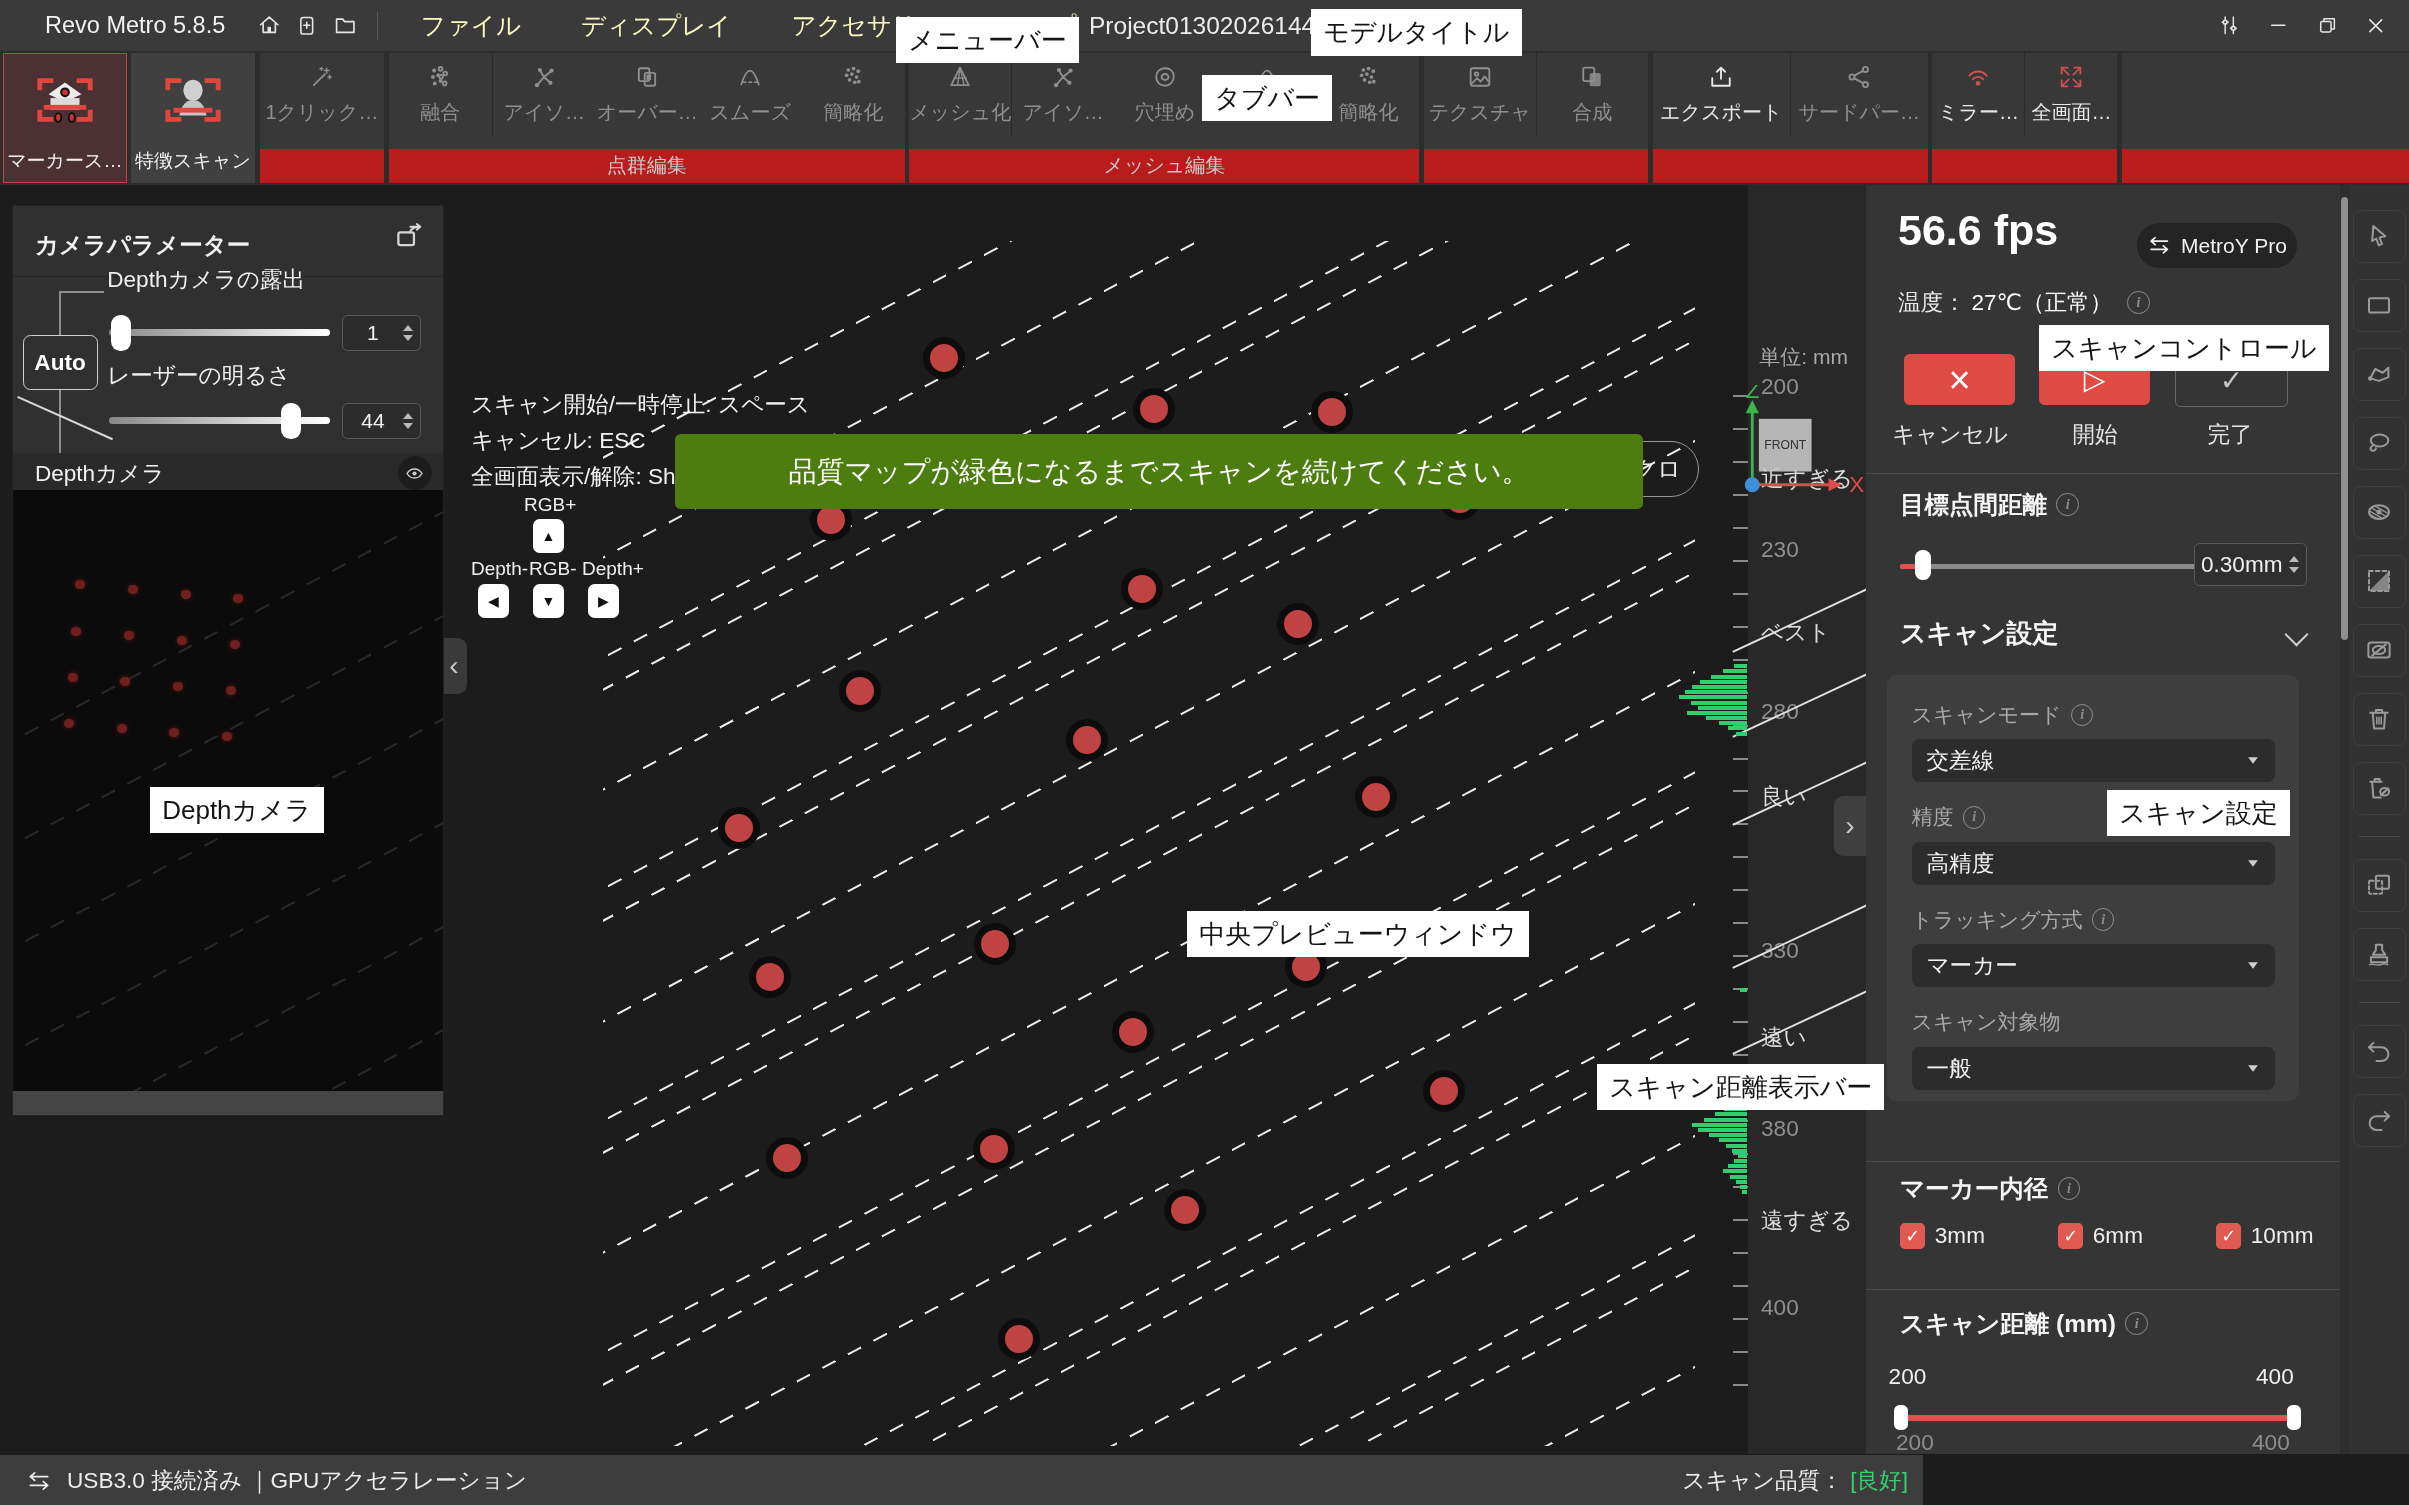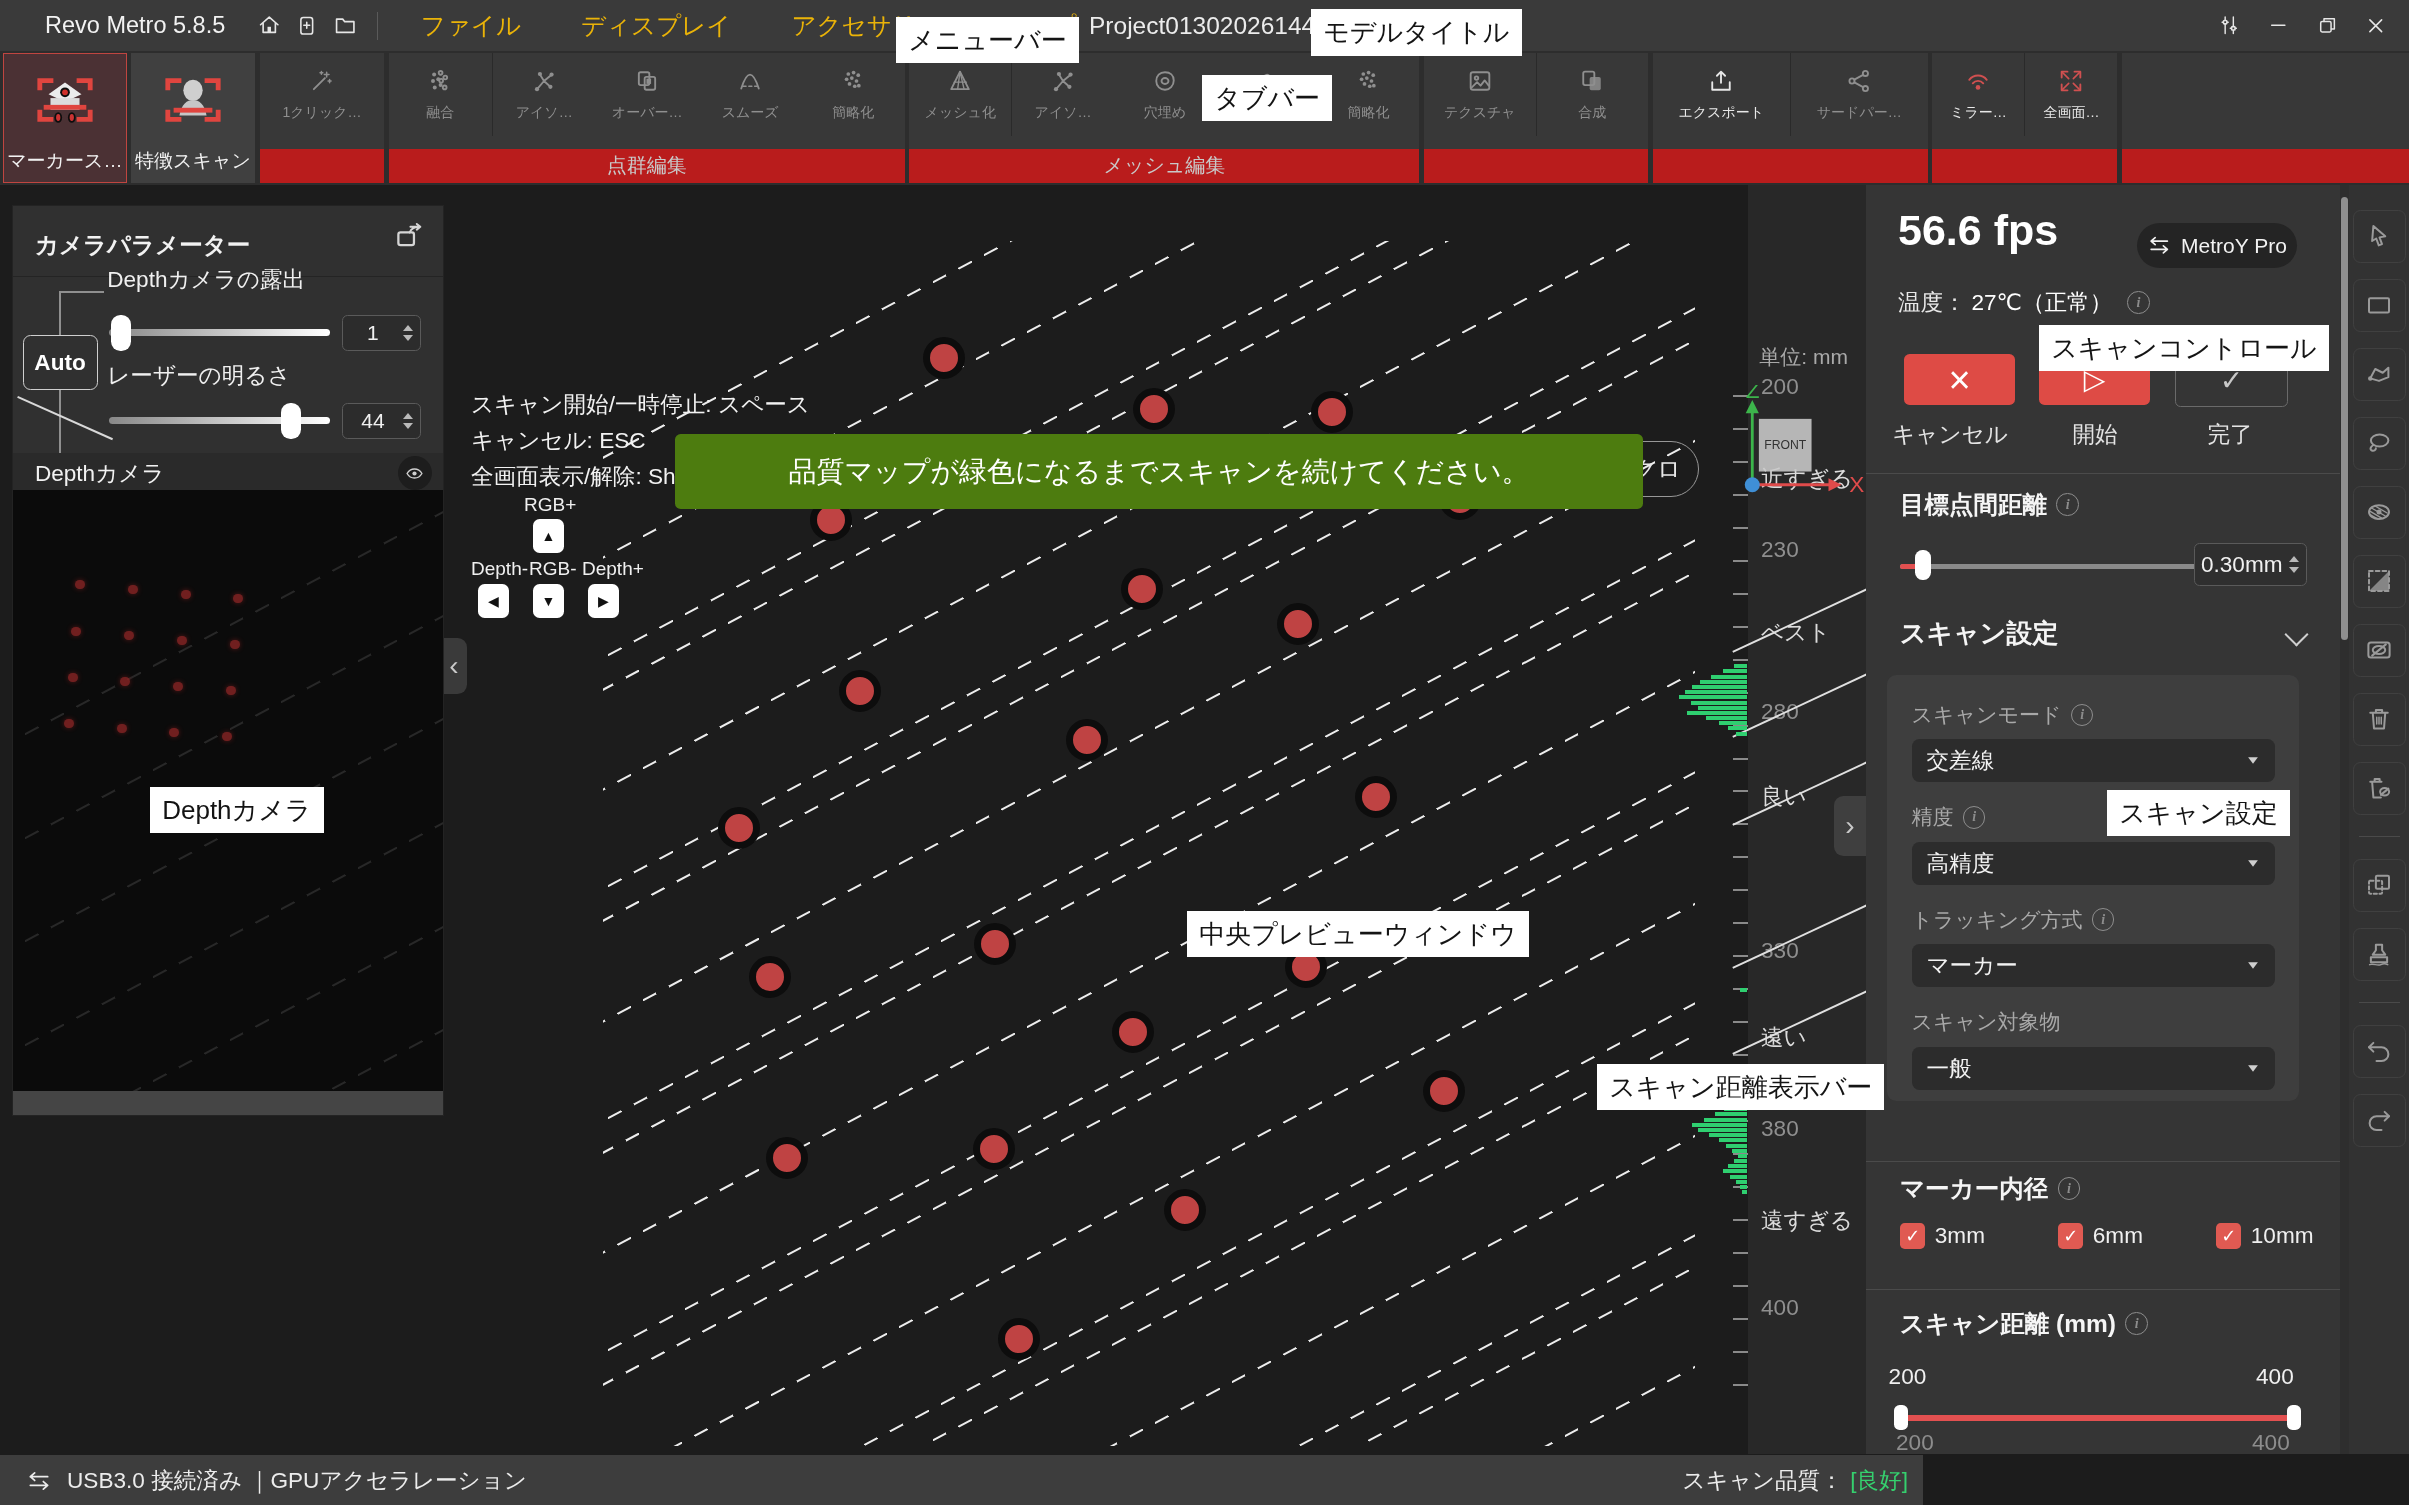--- a/index.html
+++ b/index.html
@@ -7,37 +7,37 @@
      font-family:"Liberation Sans","DejaVu Sans",sans-serif;color:#e8e8e8;-webkit-font-smoothing:antialiased;}
 .abs{position:absolute;}
 svg{display:block;}
 .ic{stroke:currentColor;fill:none;stroke-width:1.6;stroke-linecap:round;stroke-linejoin:round;}
 
 
 #titlebar{left:0;top:0;width:2410px;height:51px;background:#3a3a3a;display:flex;align-items:center;}
 #app-title{margin-left:45px;font-size:23.5px;color:#f2f2f2;}
 .tb-ic{width:38px;height:38px;display:flex;align-items:center;justify-content:center;color:#e6e6e6;}
 #tb-sep{width:0.9px;height:28px;background:#5a5a5a;margin:0 13px;}
-.menu-item{font-size:24.5px;color:#eab308;padding:0 30px;text-align:right;}
+.menu-item{font-size:24.5px;color:#fef9c3;padding:0 30px;text-align:right;}
 #proj-title{position:absolute;left:1089px;top:0;height:51px;display:flex;align-items:center;font-size:24.5px;color:#ececec;}
 #win-controls{position:absolute;right:0;top:0;height:51px;display:flex;align-items:center;color:#d8d8d8;}
 #win-controls .tb-ic{width:49px;}
 
 
 #ribbon{left:0;top:51px;width:2410px;height:135px;background:#2d2d2d;border-bottom:1.9px solid #242424;}
 .big-btn{position:absolute;top:1.9px;height:130px;width:124px;background:#404040;display:flex;flex-direction:column;align-items:center;justify-content:flex-end;border:0.9px solid transparent;box-sizing:border-box;}
 .big-btn.sel{background:#4b3134;border-color:#c04540;}
 .big-btn .blabel{font-size:19px;color:#f2f2f2;margin-bottom:7.5px;white-space:nowrap;}
 #rb-groups{position:absolute;left:260px;top:1.9px;right:0;height:130px;display:flex;gap:4.7px;}
 .rgroup{background:#383838;height:130px;display:flex;flex-direction:column;}
 .rg-items{flex:1;display:flex;}
 .rg-label{height:34px;background:#b91c1c;display:flex;align-items:center;justify-content:center;font-size:20px;color:#c9c9c9;margin-top:13px;}
 .ritem{flex:1;display:flex;flex-direction:column;align-items:center;justify-content:center;gap:8.5px;box-sizing:border-box;}
 .ritem.divR{border-right:0.9px solid #2a2a2a;}
-.ritem .rlabel{font-size:14px;white-space:nowrap;}
+.ritem .rlabel{font-size:20px;white-space:nowrap;}
 .ritem.dis{color:#8f8f8f;}
 .ritem.en{color:#e8e8e8;}
 .ritem.accent .ricon{color:#d05050;}
 .ritem .rlabel.dis{color:#8f8f8f;}
 
 
 #viewport{left:0;top:185px;width:1866px;height:1269px;background:#1c1c1c;overflow:hidden;}
 #lines-wrap{position:absolute;left:603px;top:56px;width:1092px;height:1205px;overflow:hidden;z-index:2;}
 .scanline{position:absolute;height:1.9px;width:1836px;left:-264px;transform:rotate(-28deg);
   background:repeating-linear-gradient(90deg,rgba(255,255,255,.92) 0 15px,transparent 15px 29px);}

